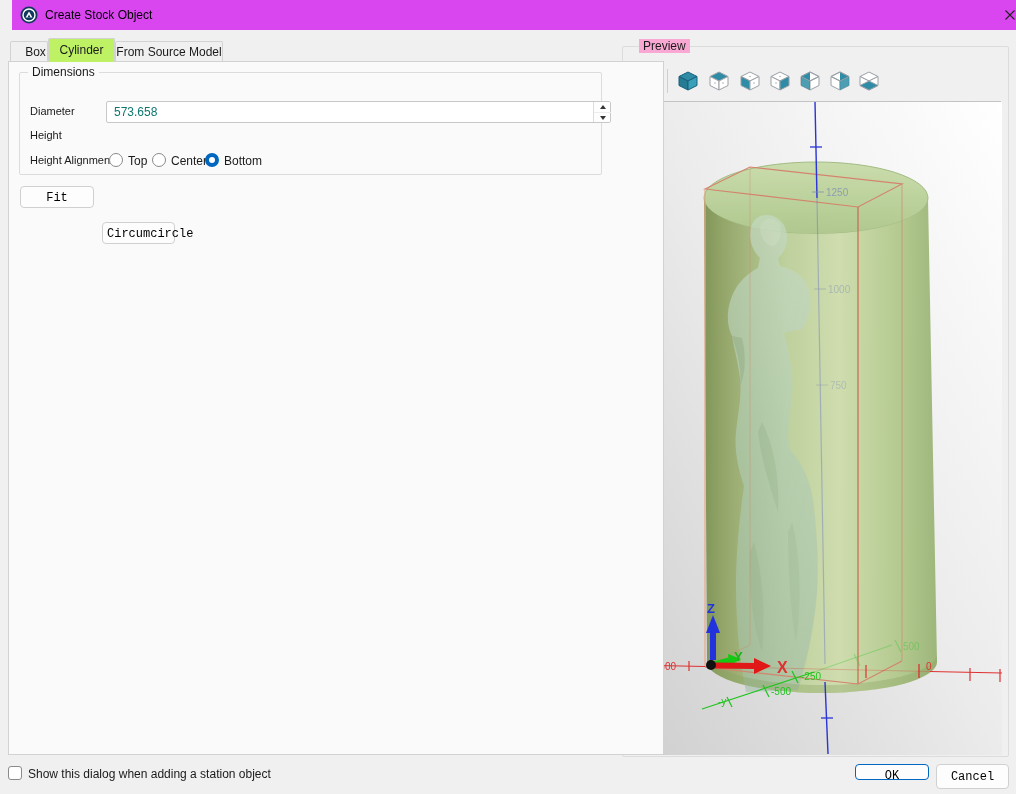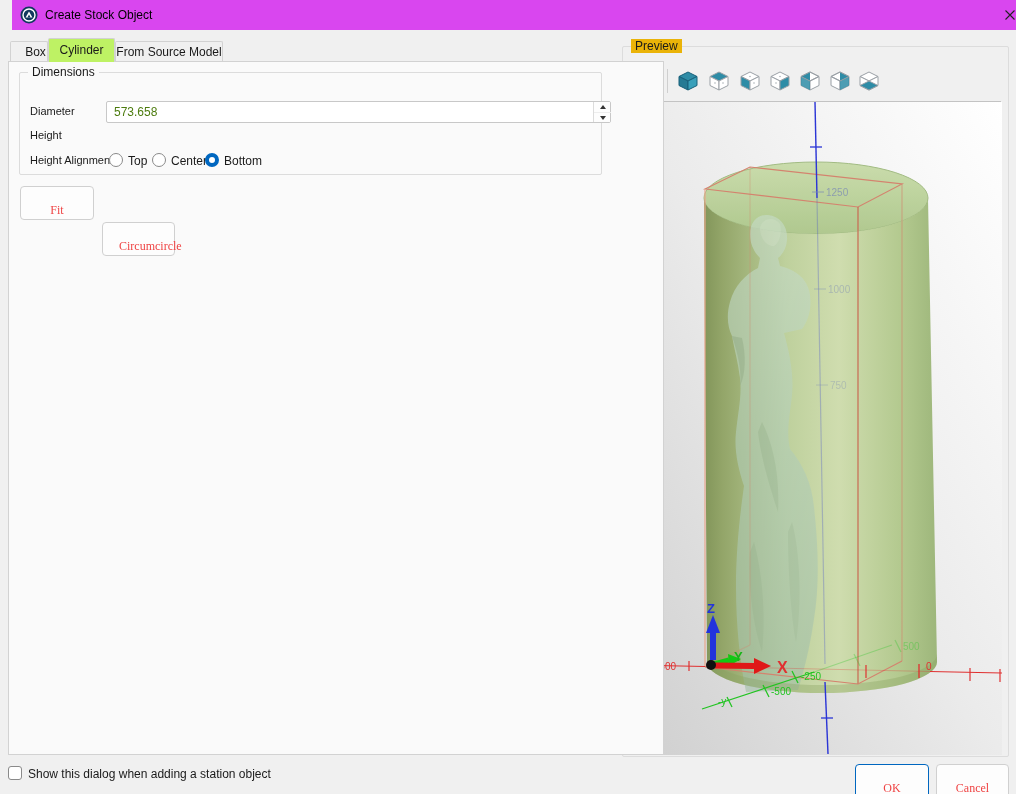--- a/index.html
+++ b/index.html
@@ -20,39 +20,39 @@
   .tab-box{left:10px;top:41px;width:38px;height:21px;padding-left:13px;}
   .tab-cyl{left:48px;top:38px;width:67px;height:24px;background:#bef264;z-index:3;line-height:23px;}
   .tab-src{left:115px;top:41px;width:108px;height:21px;}
   .tabpage{position:absolute;left:8px;top:61px;width:656px;height:694px;background:#fafafa;border:1px solid #d2d2d2;z-index:1;}
   
   .group{position:absolute;border:1px solid #dcdcdc;border-radius:2px;}
   .group-label{position:absolute;top:-8px;left:8px;padding:0 4px;font-size:12px;color:#1a1a1a;}
   .dims{left:10px;top:10px;width:583px;height:103px;}
   .dims .group-label{background:#fafafa;}
   .preview-group{left:622px;top:46px;width:387px;height:711px;}
-  .preview-group .group-label{background:#eab308;}
+  .preview-group .group-label{background:#f9a8d4;margin-left:8px;}
   
   .fld-label{position:absolute;left:10px;font-size:11px;}
   .inputwrap{position:absolute;left:86px;width:505px;height:22px;background:#fff;border:1px solid #c8c8c8;border-radius:2px;}
   .inputwrap input{position:absolute;left:0;top:0;width:486px;height:20px;border:none;outline:none;background:transparent;
-      font-family:"Liberation Sans","DejaVu Sans",sans-serif;font-size:12px;padding:0 0 0 7px;color:#4d7c0f;}
+      font-family:"Liberation Sans","DejaVu Sans",sans-serif;font-size:12px;padding:0 0 0 7px;color:#0f766e;}
   .spin{position:absolute;right:0;top:0;width:17px;height:20px;border-left:1px solid #dcdcdc;background:#fdfdfd;}
   .spin-half{position:absolute;left:0;width:17px;height:10px;display:flex;align-items:center;justify-content:center;cursor:pointer;}
   .spin-up{top:0;}
   .spin-down{bottom:0;border-top:1px solid #ededed;}
   .spin-up::after{content:"";border-left:3.5px solid transparent;border-right:3.5px solid transparent;border-bottom:4.5px solid #333;}
   .spin-down::after{content:"";border-left:3.5px solid transparent;border-right:3.5px solid transparent;border-top:4.5px solid #333;}
   
   .radio{position:absolute;width:14px;height:14px;border-radius:50%;background:#fff;border:1px solid #8a8a8a;cursor:pointer;}
   .radio.checked{border:4.5px solid #0067c0;}
   .radio-label{position:absolute;font-size:12px;cursor:default;}
   
-  .btn{position:absolute;background:#fdfdfd;border:1px solid #d0d0d0;border-radius:4px;font-family:Liberation Serif, serif;
-       font-size:12px;color:#ef4444;cursor:pointer;padding:16px;}
+  .btn{position:absolute;background:#fdfdfd;border:1px solid #d0d0d0;border-radius:4px;font-family:Liberation Mono, monospace;
+       font-size:12px;color:#000000;cursor:pointer;padding:4px;}
   .btn-fit{left:11px;top:124px;width:74px;height:22px;}
   .btn-circ{left:93px;top:132px;width:73px;height:22px;margin-top:28px;}
   .btn-ok{left:855px;top:764px;width:74px;height:16px;border:1px solid #0067c0;}
   .btn-cancel{left:936px;top:764px;width:73px;height:25px;text-align:center;}
   
   .tool{position:absolute;top:22px;width:24px;height:24px;padding:0;border:none;background:transparent;cursor:pointer;}
   .tool svg{display:block;}
   .tool-sep{position:absolute;top:22px;left:44px;width:1px;height:24px;background:#cfcfcf;}
   
   .viewport{position:absolute;left:8px;top:54px;width:370px;height:653px;border:1px solid #c3c3c3;cursor:grab;}

